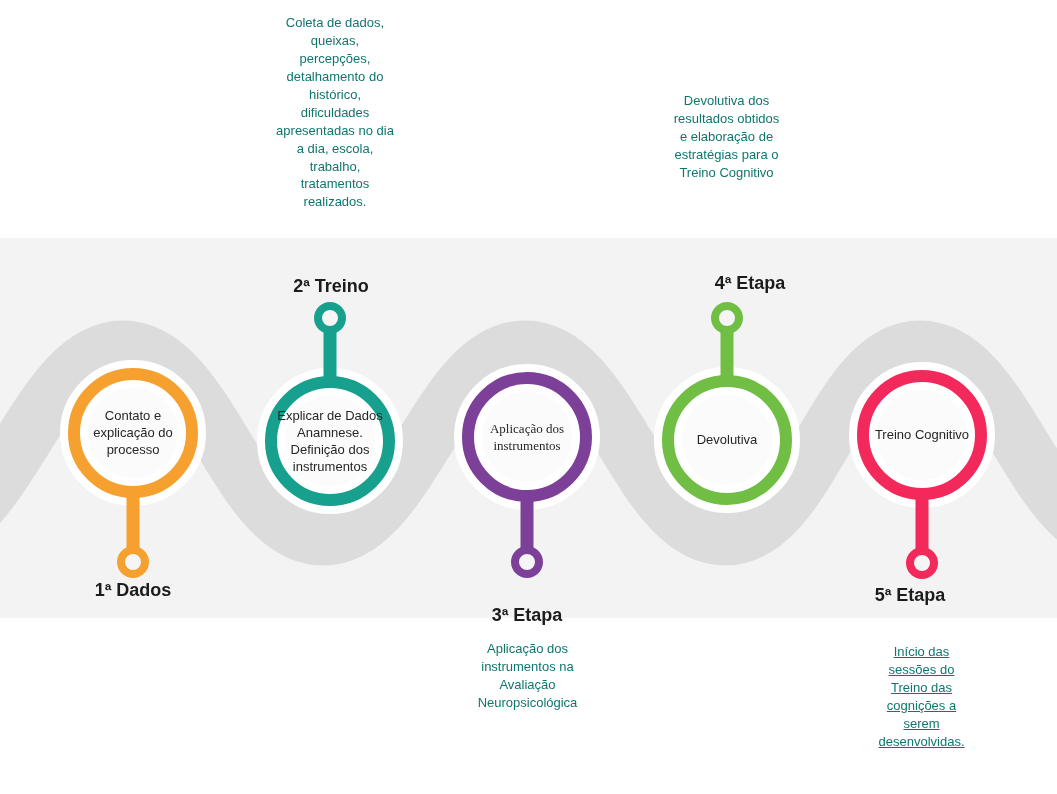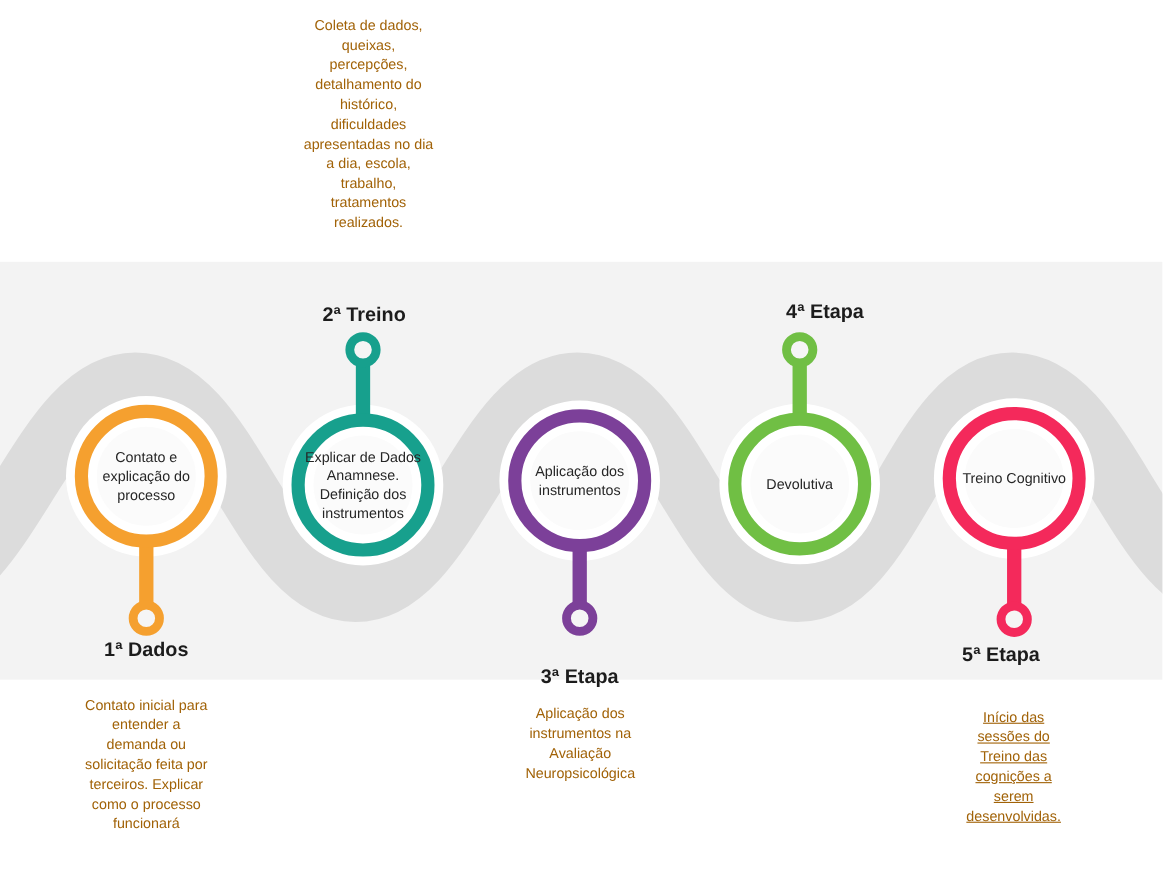--- a/index.html
+++ b/index.html
@@ -6,21 +6,21 @@
   #canvas{
     position:relative;width:1057px;height:794px;overflow:hidden;
     font-family:"Liberation Sans", sans-serif;background:#ffffff;
   }
   .band{position:absolute;left:0;width:100%;}
   #band-top{top:0;height:238px;}
   #band-mid{top:238px;height:380px;}
   #band-bottom{top:618px;height:176px;}
   #wave-svg{position:absolute;left:0;top:0;width:1057px;height:794px;}
   .desc{
-    position:absolute;text-align:center;color:#a16207;
+    position:absolute;text-align:center;color:#0f766e;
     font-size:13px;line-height:1.38;letter-spacing:0;
   }
   .stage-label{
     position:absolute;transform:translateX(-50%);
     font-size:18px;font-weight:700;color:#1c1c1c;white-space:nowrap;
   }
   .circle-text{
     position:absolute;transform:translate(-50%,-50%);
     width:112px;text-align:center;color:#262626;
     font-size:13px;line-height:1.32;
@@ -70,28 +70,28 @@
     <g>
       <circle cx="922" cy="435" r="59" stroke="#ffffff" stroke-width="28" fill="#fbfbfb"></circle>
       <line x1="922" y1="498" x2="922" y2="563" stroke-width="13" stroke="#F4295B"></line>
       <circle cx="922" cy="563" r="12" fill="#f5f5f5" stroke-width="8" stroke="#F4295B"></circle>
       <circle cx="922" cy="435" r="59" fill="none" stroke-width="12" stroke="#F4295B"></circle>
     </g>
   </svg>
 
   <div class="circle-text" style="left:133px;top:433px;">Contato e explicação do processo</div>
   <div class="circle-text" style="left:330px;top:441px;">Explicar de Dados Anamnese. Definição dos instrumentos</div>
-  <div class="circle-text" style="left:527px;top:437px;">Aplicação dos instrumentos</div>
+  <div class="circle-text" style="left:527px;top:437px;font-family:Liberation Serif, serif;">Aplicação dos instrumentos</div>
   <div class="circle-text" style="left:727px;top:440px;">Devolutiva</div>
   <div class="circle-text" style="left:922px;top:435px;">Treino Cognitivo</div>
 
   <div class="stage-label" style="left:133px;top:580px;">1ª Dados</div>
   <div class="stage-label" style="left:331px;top:276px;">2ª Treino</div>
   <div class="stage-label" style="left:527px;top:581px;margin-top:24px;">3ª Etapa</div>
   <div class="stage-label" style="left:750px;top:273px;">4ª Etapa</div>
   <div class="stage-label" style="left:910px;top:585px;">5ª Etapa</div>
 
-  <div class="desc" style="left:74px;top:632px;width:118px;">Contato inicial para entender a demanda ou solicitação feita por terceiros. Explicar como o processo funcionará</div>
   <div class="desc" style="left:276px;top:14px;width:118px;">Coleta de dados, queixas, percepções, detalhamento do histórico, dificuldades apresentadas no dia a dia, escola, trabalho, tratamentos realizados.</div>
   <div class="desc" style="left:460px;top:640px;width:135px;">Aplicação dos instrumentos na Avaliação Neuropsicológica</div>
+  <div class="desc" style="left:669px;top:92px;width:115px;">Devolutiva dos resultados obtidos e elaboração de estratégias para o Treino Cognitivo</div>
   <div class="desc" style="left:869px;top:643px;width:105px;text-decoration:underline;">Início das sessões do Treino das cognições a serem desenvolvidas.</div>
 
 </div>
 
 </body></html>

